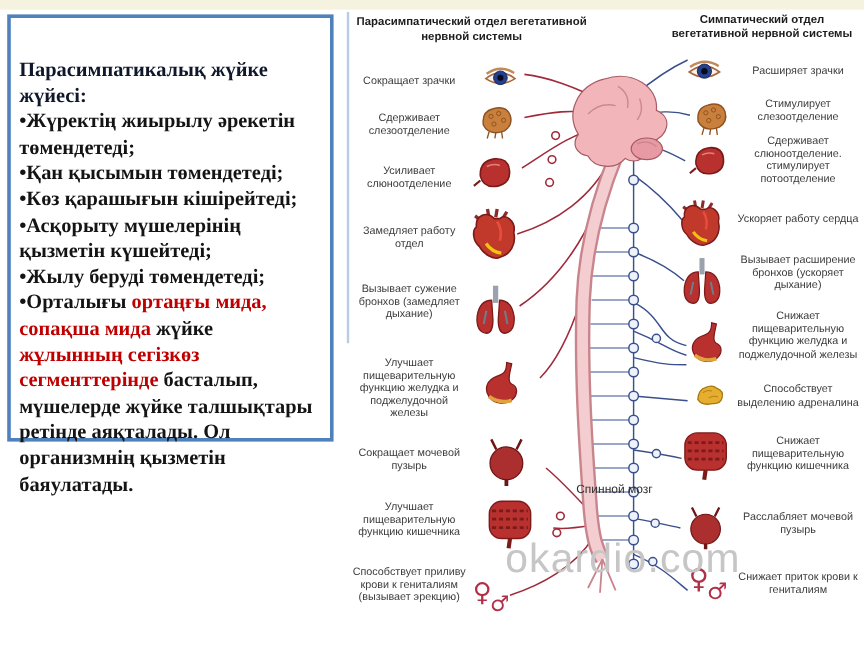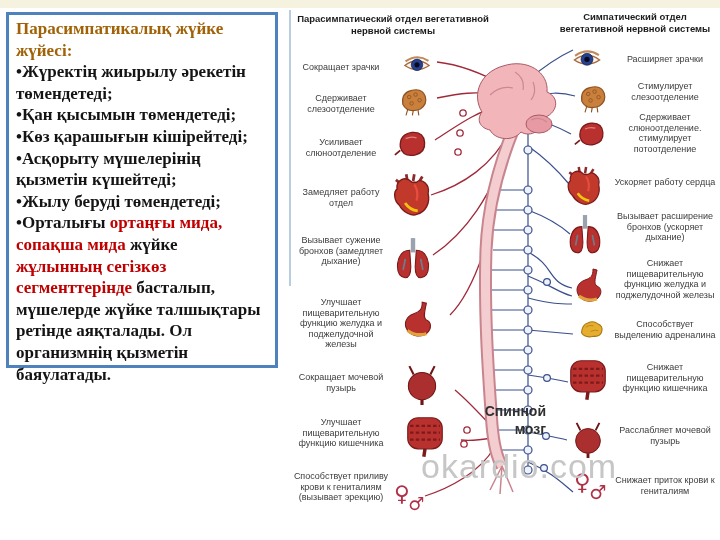--- a/index.html
+++ b/index.html
@@ -5,30 +5,30 @@
   html,body{margin:0;padding:0;}
   .slide{position:relative;width:720px;height:540px;background:#ffffff;overflow:hidden;
          font-family:"Liberation Sans",sans-serif;}
   .topstrip{position:absolute;left:0;top:0;width:720px;height:8px;background:#f6f2e0;}
   .edge-line{position:absolute;left:289px;top:10px;width:2px;height:276px;background:#b9cde2;}
 
   
   .textbox{position:absolute;left:6px;top:12px;width:272px;height:356px;background:#fff;
            border:3px solid #4f81bd;box-sizing:border-box;padding:3px 7px;
            font-family:"Liberation Serif",serif;font-weight:bold;font-size:17px;line-height:21.6px;}
-  .tb-title{color:#a16207;}
+  .tb-title{color:#0f172a;margin-top:29px;}
   .tb-line{color:#141414;}
   .red{color:#c00000;}
 
   
   .hdr{position:absolute;text-align:center;font-weight:bold;font-size:9.5px;line-height:1.22;color:#1c1c1c;}
   .lbl{position:absolute;text-align:center;font-size:9px;line-height:1.18;color:#3c3c3c;}
   .ico{position:absolute;}
-  .center-label{position:absolute;left:478px;top:402px;width:68px;text-align:right;
-                font-size:14px;line-height:1.3;color:#2f2f2f;font-weight:bold;}
+  .center-label{position:absolute;left:478px;top:402px;width:68px;text-align:center;
+                font-size:10px;line-height:1.3;color:#2f2f2f;}
   .watermark{position:absolute;left:421px;top:447px;font-size:34px;letter-spacing:1px;
              color:#c6c6c6;font-family:"Liberation Sans",sans-serif;}
   .art{position:absolute;left:285px;top:0;width:435px;height:540px;}
 </style>
 </head>
 <body>
 
 <div class="slide">
   <div class="topstrip"></div>
   <div class="edge-line"></div>

